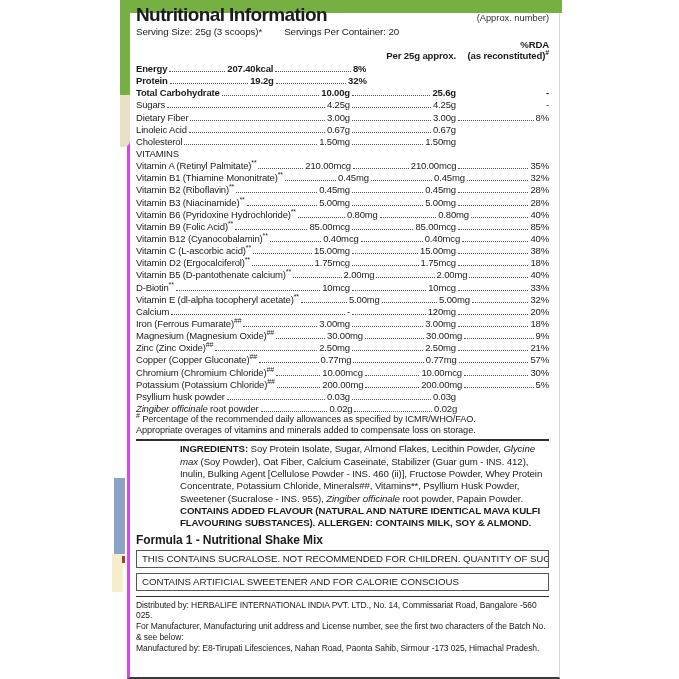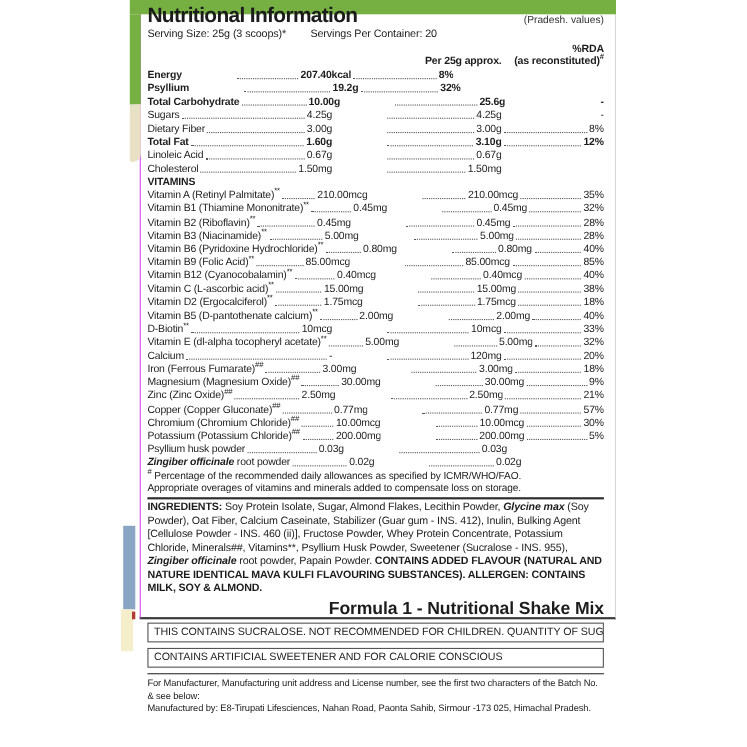--- a/index.html
+++ b/index.html
@@ -2,22 +2,22 @@
 <html style="--green: #76b043; --blue: #8aa5c3; --cream: #f5eecb; --curl: #e9e1c6; --red: #b23a30;"><head>
 <meta charset="utf-8">
 <style>
   html,body{margin:0;padding:0;}
   body{
     width:679px;height:679px;background:#ffffff;overflow:hidden;position:relative;
     font-family:"Liberation Sans", sans-serif;color:#1c1c1c;
     -webkit-font-smoothing:antialiased;
   }
   .label{
-    position:absolute;left:127px;top:0;width:433px;height:563px;
-    background:#fff;border-left:1px solid #d946ef;border-right:1px solid #d8d8d8;
+    position:absolute;left:127px;top:0;width:433px;height:679px;
+    background:#fff;border-left:3px solid #d946ef;border-right:1px solid #d8d8d8;
     border-bottom:2px solid #3a3a3a;box-sizing:border-box;
   }
   .topbar{position:absolute;left:-10px;top:0;width:442px;height:13px;background:var(--green);}
   .edge-green{position:absolute;left:-10px;top:13px;width:10px;height:82px;background:var(--green);}
   .edge-curl{position:absolute;left:-10px;top:95px;width:10px;height:52px;background:var(--curl);border-radius:0 0 6px 2px;transform:skewY(-4deg);}
   .edge-blue{position:absolute;left:-16px;top:478px;width:11px;height:76px;background:var(--blue);}
   .edge-cream{position:absolute;left:-18px;top:554px;width:11px;height:38px;background:var(--cream);}
   .edge-red{position:absolute;left:-8px;top:556px;width:3px;height:7px;background:var(--red);}
   .content{position:relative;padding:2px 10px 0 6px;}
 
@@ -30,54 +30,54 @@
   .thead{display:flex;align-items:flex-end;font-weight:bold;font-size:9.6px;line-height:11.2px;letter-spacing:-0.15px;margin-top:2px;}
   .thead .sp{flex:1 1 auto;}
   .thead .hc{text-align:right;white-space:nowrap;}
   .h1{flex:0 0 95px;}
   .h2{flex:0 0 106px;}
   .h3{flex:0 0 93px;}
 
   .rows{margin-top:1px;}
   .r{display:flex;align-items:flex-end;font-size:9.5px;height:12.15px;line-height:11.5px;letter-spacing:-0.15px;}
   .r.b{font-weight:bold;}
-  .r.sec{font-weight:bold;}
+  .r.sec{font-weight:normal;}
   .nm{white-space:nowrap;flex-shrink:0;}
   .cell{display:flex;align-items:flex-end;min-width:0;overflow:hidden;}
   .c1{flex:1 1 95px;}
-  .c2{flex:0 1 106px;padding-left:48px;}
+  .c2{flex:0 1 106px;}
   .c3{flex:0 1 93px;justify-content:flex-end;}
   .dots{flex:1 1 auto;min-width:4px;border-bottom:1.2px dotted #555;margin:0 2px 2.5px 2px;height:0;}
   .val{white-space:nowrap;flex-shrink:0;}
   sup{font-size:7px;line-height:0;}
 
   .fnote{font-size:9.2px;line-height:11px;letter-spacing:-0.1px;}
   .sep{border-top:2px solid #2f2f2f;margin:3px 0 2px 0;}
-  .ingredients{font-size:9.7px;line-height:12.3px;letter-spacing:-0.12px;}
-  .formula{font-size:16px;font-weight:bold;margin:3px 0 3px 0;letter-spacing:-0.1px;text-align:right;}
+  .ingredients{font-size:9.7px;line-height:12.3px;letter-spacing:-0.12px;margin-left:44px;}
+  .formula{font-size:12px;font-weight:bold;margin:3px 0 3px 0;letter-spacing:-0.1px;}
   .wbox{border:1.2px solid #555;font-size:9.7px;line-height:11px;padding:2.5px 5px;margin-bottom:5px;letter-spacing:-0.05px;white-space:nowrap;overflow:hidden;}
   .sep2{border-top:1.6px solid #2f2f2f;margin:0 0 3px 0;}
   .legal{font-size:8.5px;line-height:10.9px;letter-spacing:-0.1px;color:#222;}
-  i{font-style:italic;font-weight:bold;}
+  i{font-style:italic;}
 </style>
 </head>
 <body>
 
 <div class="label">
   <div class="topbar"></div>
   <div class="edge-green"></div>
   <div class="edge-curl"></div>
   <div class="edge-blue"></div>
   <div class="edge-cream"></div>
   <div class="edge-red"></div>
 
   <div class="content">
     <div class="titlerow">
       <span class="title">Nutritional Information</span>
-      <span class="approx">(Pradesh. values)</span>
+      <span class="approx">(Approx. number)</span>
     </div>
     <div class="servingrow">
       <span>Serving Size: 25g (3 scoops)*</span><span>Servings Per Container: 20</span>
     </div>
 
     <div class="thead">
       <span class="sp"></span>
       <span class="hc h1">Per 25g approx.</span>
       <span class="hc h3">
         <span>%RDA</span><br>
@@ -91,21 +91,21 @@
           <span class="cell c2">
             <span class="dots"></span>
             <span class="val">207.40kcal</span>
           </span>
           <span class="cell c3">
             <span class="dots"></span>
             <span class="val">8%</span>
           </span>
         </div>
         <div class="r b">
-          <span class="nm">Psyllium</span>
+          <span class="nm">Protein</span>
           <span class="cell c2">
             <span class="dots"></span>
             <span class="val">19.2g</span>
           </span>
           <span class="cell c3">
             <span class="dots"></span>
             <span class="val">32%</span>
           </span>
         </div>
         <div class="r b">
@@ -142,35 +142,20 @@
             <span class="dots"></span>
             <span class="val">3.00g</span>
           </span>
           <span class="cell c2">
             <span class="dots"></span>
             <span class="val">3.00g</span>
           </span>
           <span class="cell c3">
             <span class="dots"></span>
             <span class="val">8%</span>
-          </span>
-        </div>
-        <div class="r b">
-          <span class="nm">Total Fat</span>
-          <span class="cell c1">
-            <span class="dots"></span>
-            <span class="val">1.60g</span>
-          </span>
-          <span class="cell c2">
-            <span class="dots"></span>
-            <span class="val">3.10g</span>
-          </span>
-          <span class="cell c3">
-            <span class="dots"></span>
-            <span class="val">12%</span>
           </span>
         </div>
         <div class="r">
           <span class="nm">Linoleic Acid</span>
           <span class="cell c1">
             <span class="dots"></span>
             <span class="val">0.67g</span>
           </span>
           <span class="cell c2">
             <span class="dots"></span>
@@ -516,17 +501,18 @@
     <div class="formula">Formula 1 - Nutritional Shake Mix</div>
 
     <div>
         <div class="wbox">THIS CONTAINS SUCRALOSE. NOT RECOMMENDED FOR CHILDREN. QUANTITY OF SUGAR ADDED 17gm/100gm</div>
         <div class="wbox">CONTAINS ARTIFICIAL SWEETENER AND FOR CALORIE CONSCIOUS</div>
       </div>
 
     <div class="sep2"></div>
 
     <div class="legal">
+        <div>Distributed by: HERBALIFE INTERNATIONAL INDIA PVT. LTD., No. 14, Commissariat Road, Bangalore -560 025.</div>
         <div>For Manufacturer, Manufacturing unit address and License number, see the first two characters of the Batch No. &amp; see below:</div>
         <div>Manufactured by: E8-Tirupati Lifesciences, Nahan Road, Paonta Sahib, Sirmour -173 025, Himachal Pradesh.</div>
       </div>
   </div>
 </div>
 
 </body></html>

